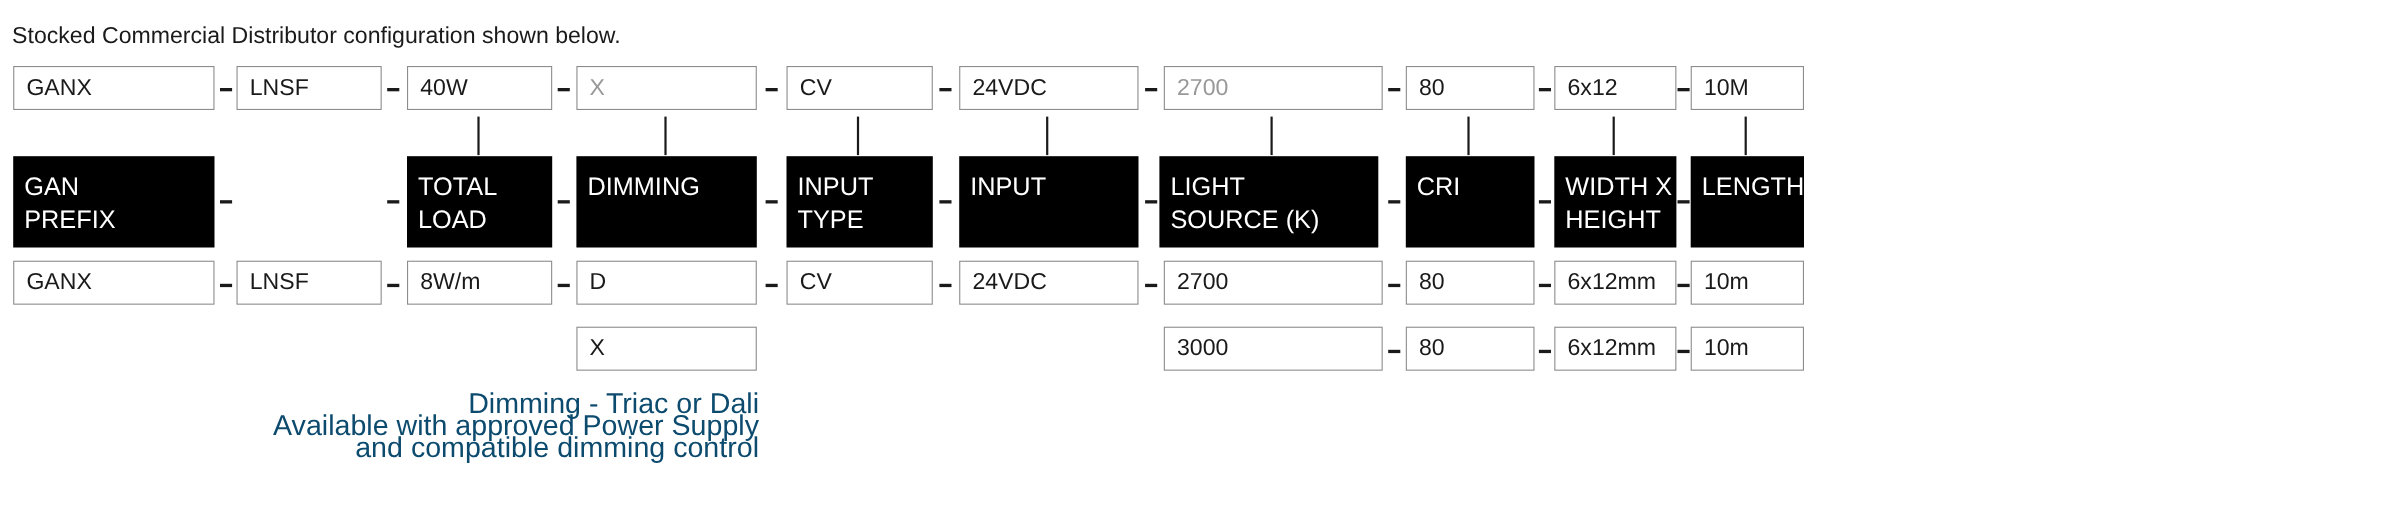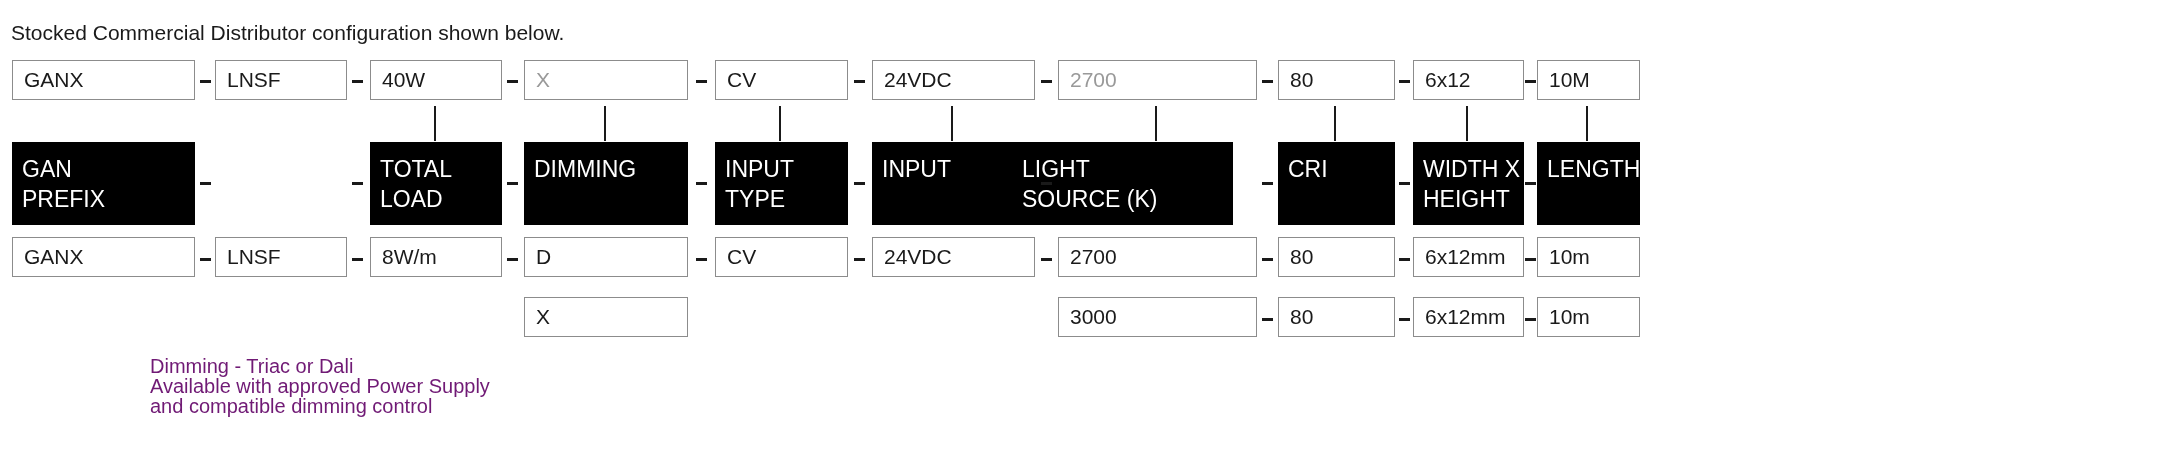--- a/index.html
+++ b/index.html
@@ -68,24 +68,24 @@
     top: 106px;
     width: 2px;
     height: 35px;
     background: #1a1a1a;
   }
   .note {
     position: absolute;
     left: 150px;
     top: 356px;
     width: 540px;
-    text-align: left;
-    font-size: 20px;
+    text-align: right;
+    font-size: 26px;
     line-height: 20px;
-    color: #701a75;
+    color: #0c4a6e;
   }
 </style>
 </head>
 <body>
 
 <div class="canvas">
 
   <div class="title">Stocked Commercial Distributor configuration shown below.</div>
 
   <div class="vbox row1" style="left:12px;width:183px">
@@ -131,21 +131,21 @@
       <span>DIMMING</span>
       <span></span>
     </div>
   <div class="hbox" style="left:715px;width:133px">
       <span>INPUT</span>
       <span>TYPE</span>
     </div>
   <div class="hbox" style="left:872px;width:163px">
       <span>INPUT</span>
     </div>
-  <div class="hbox" style="left:1012px;width:221px">
+  <div class="hbox" style="left:1054px;width:199px">
       <span>LIGHT</span>
       <span>SOURCE (K)</span>
     </div>
   <div class="hbox" style="left:1278px;width:117px">
       <span>CRI</span>
       <span></span>
     </div>
   <div class="hbox" style="left:1537px;width:103px">
       <span>LENGTH</span>
       <span></span>

